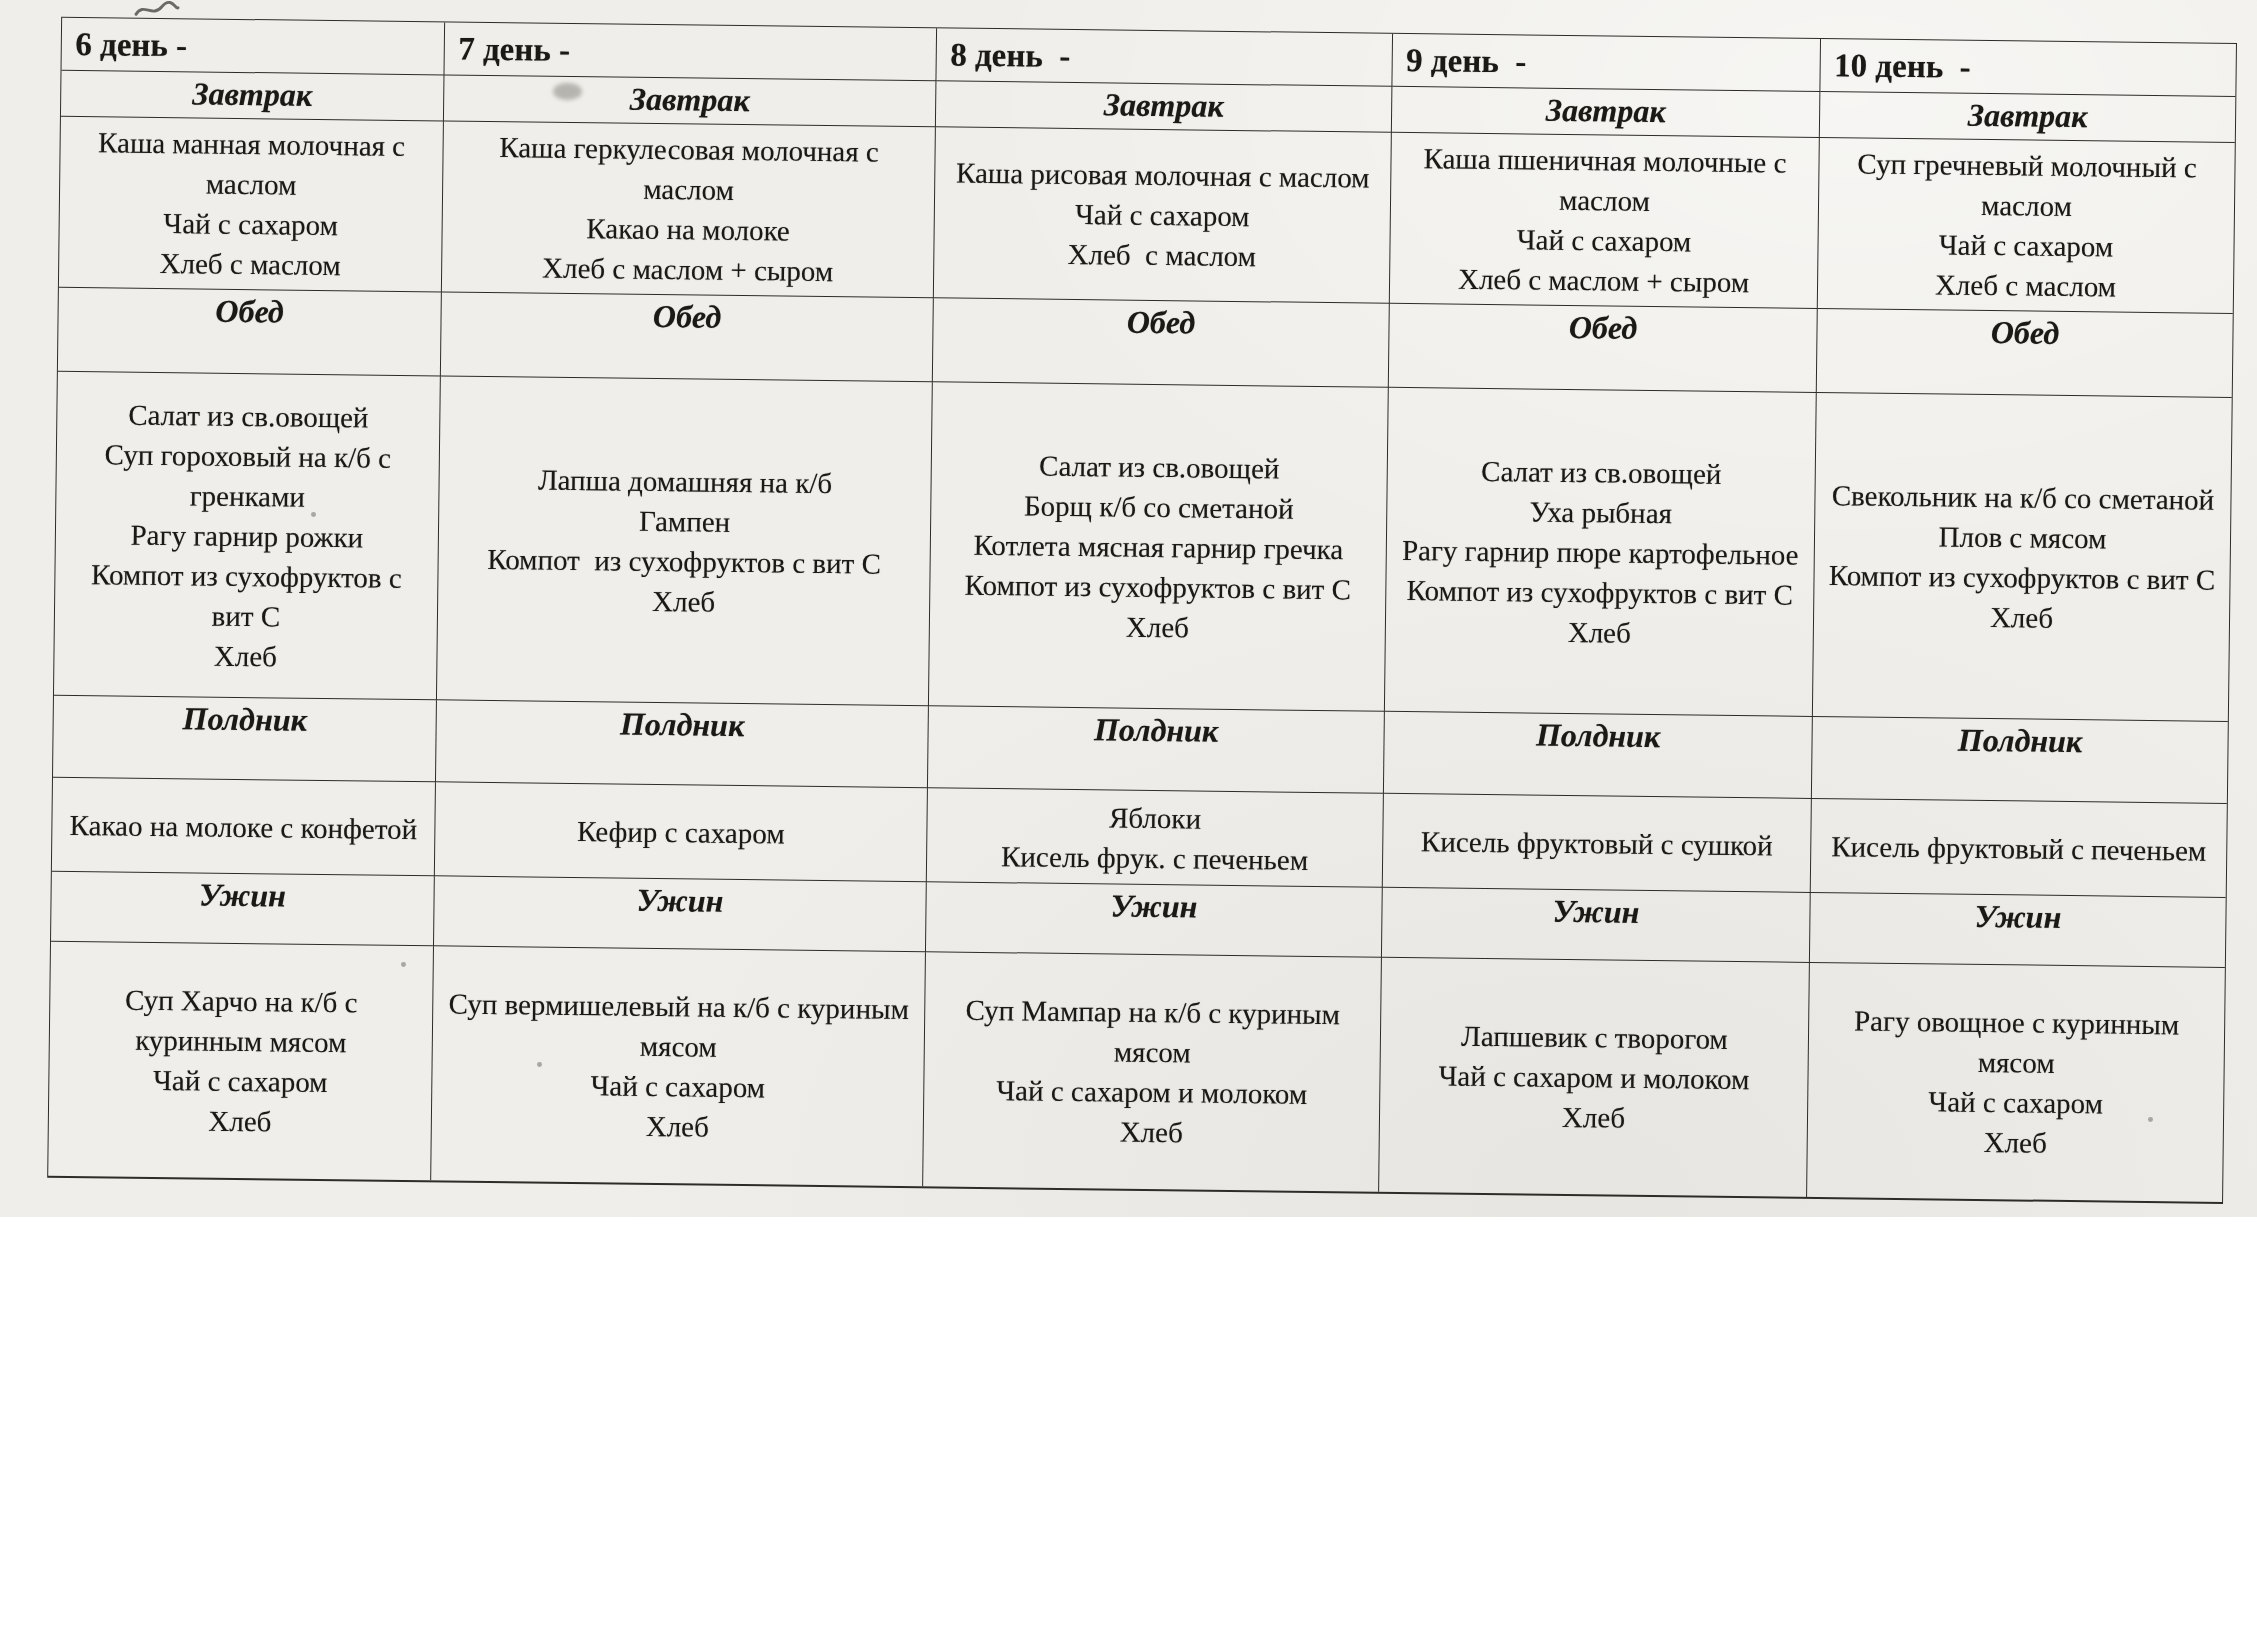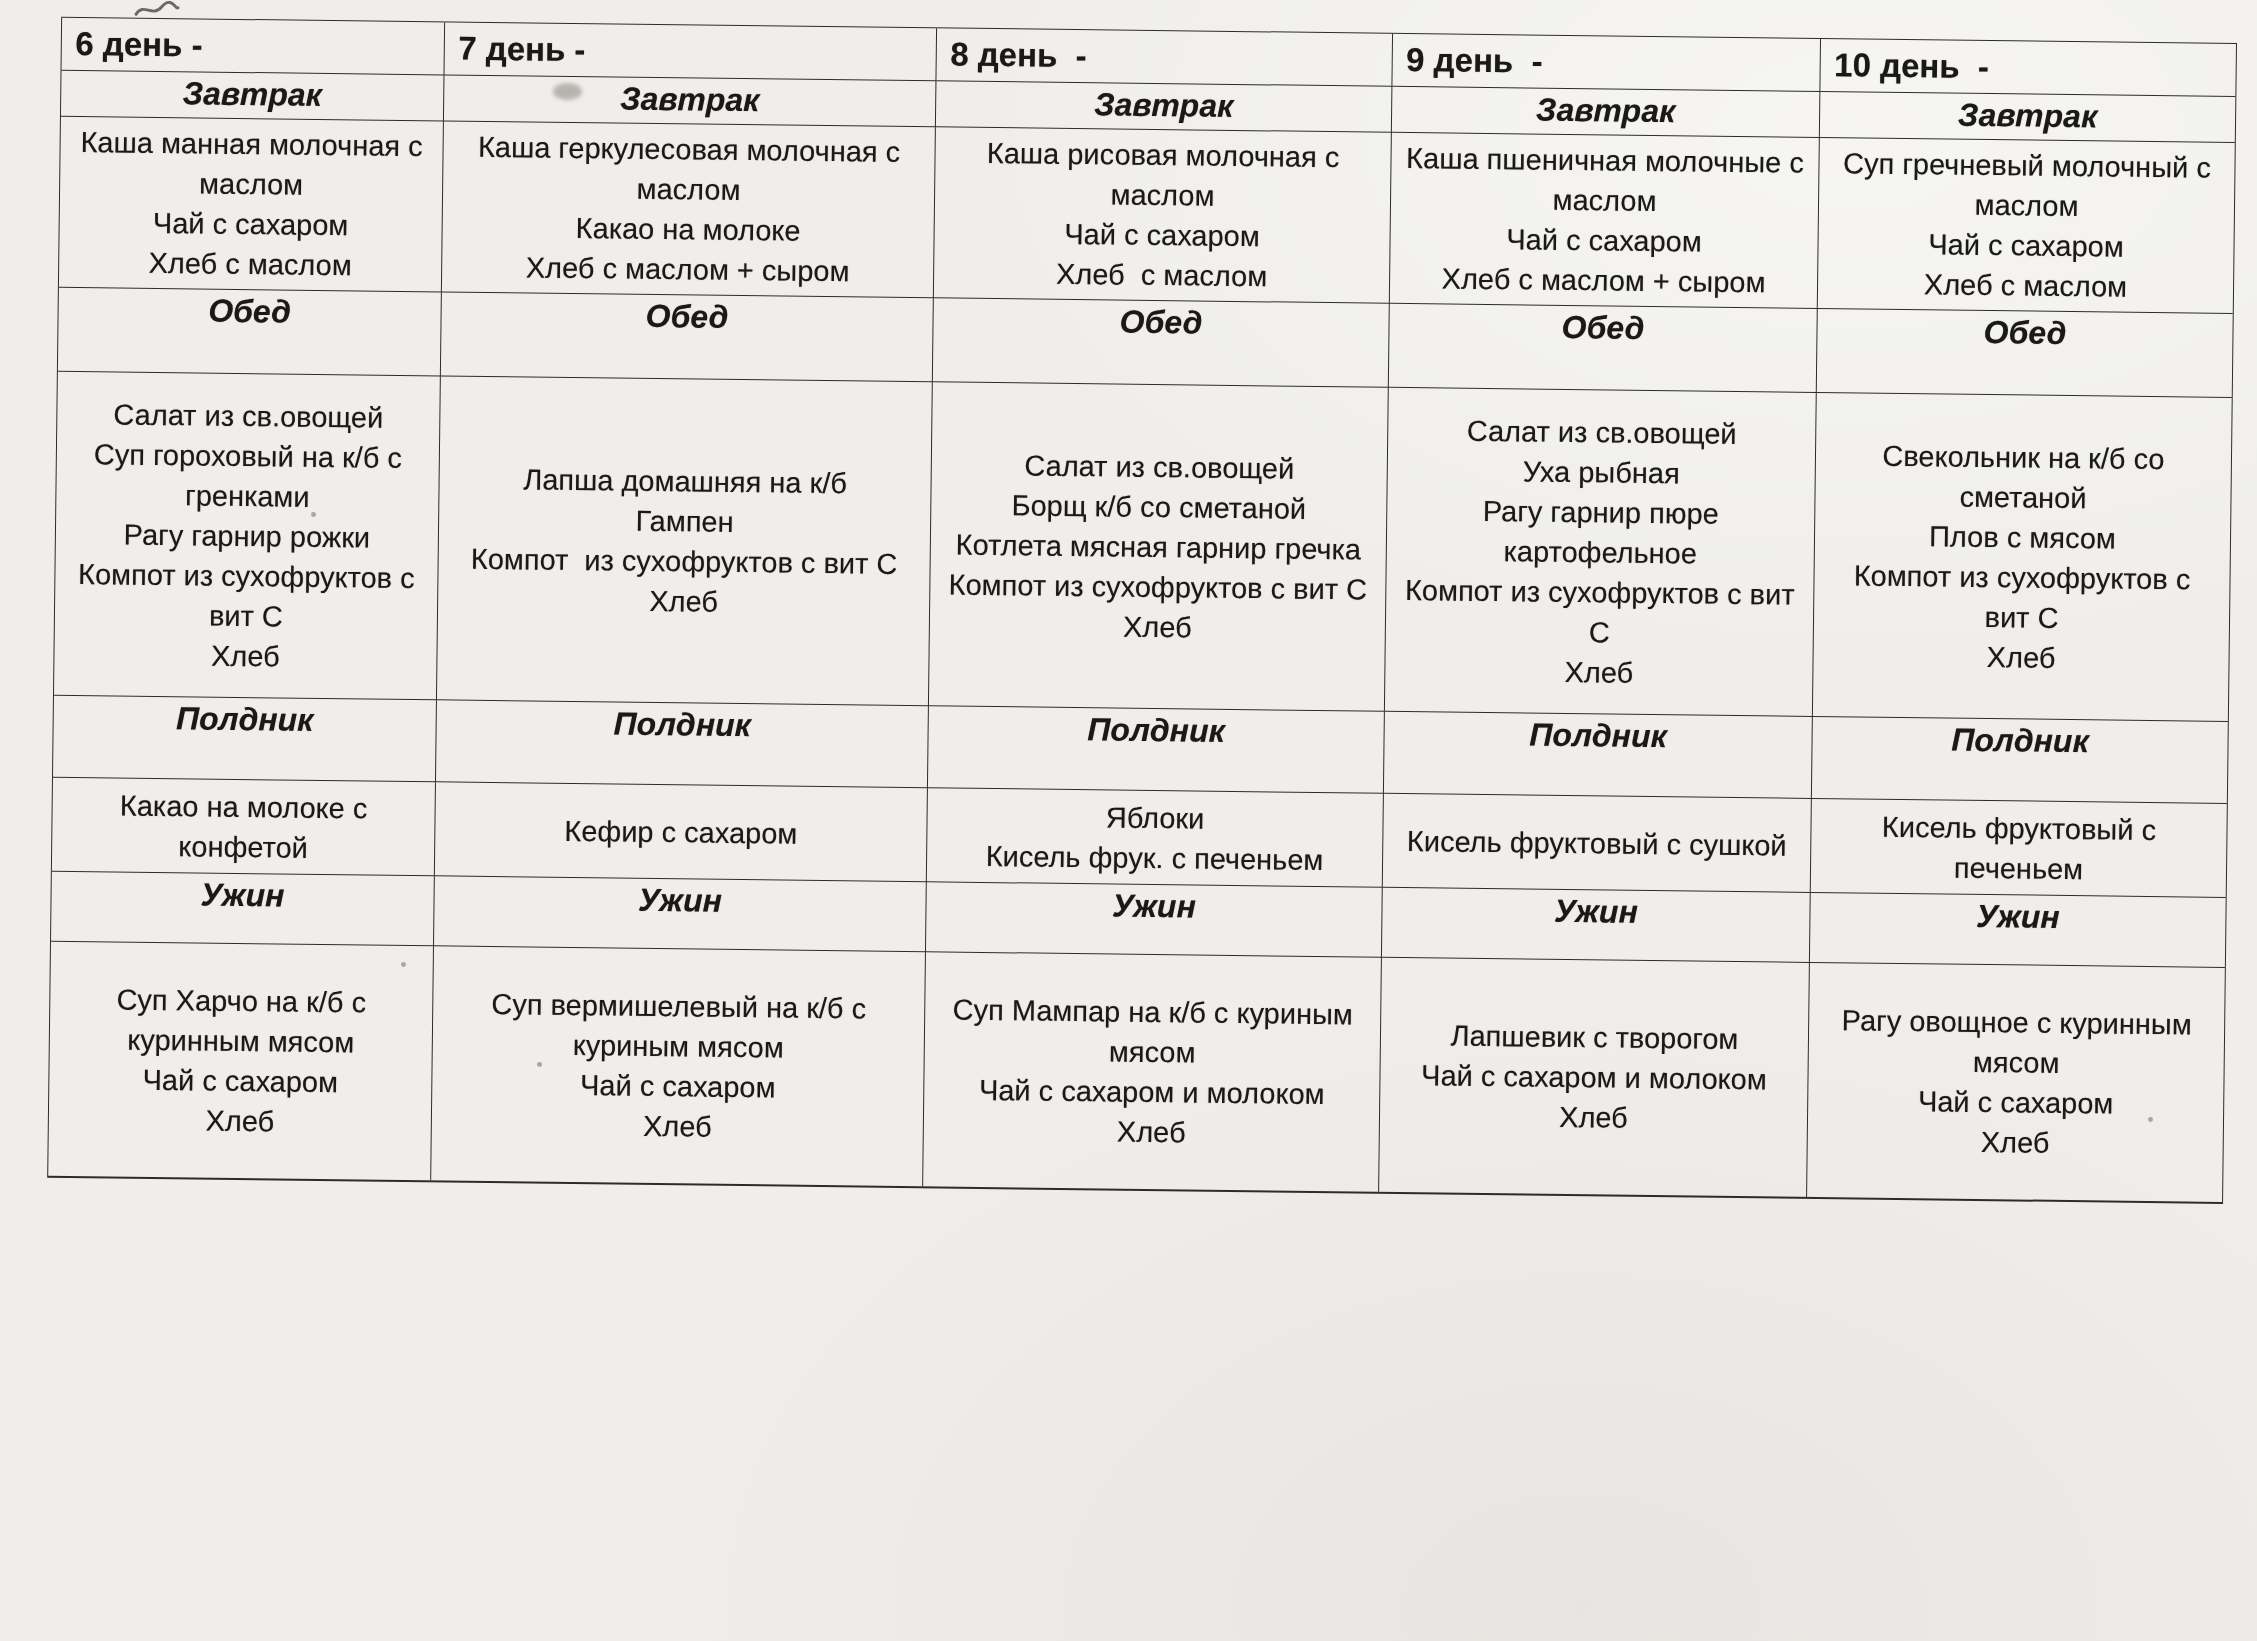--- a/index.html
+++ b/index.html
@@ -3,27 +3,27 @@
 <meta charset="utf-8">
 <style>
   :root{
     --paper:#efeeea;
     --ink:#1b1916;
     --line:#2e2c28;
   }
   html,body{margin:0;padding:0;}
   .page{
     position:relative;
-    width:2257px;height:1641px;
+    width:2257px;height:1217px;
     overflow:hidden;
     background:
       radial-gradient(1448px 869px at 82% 8%, rgba(255,255,255,.45), rgba(255,255,255,0) 62%),
       radial-gradient(1641px 1062px at 70% 98%, rgba(118,114,104,.07), rgba(118,114,104,0) 60%),
       var(--paper);
-    font-family:Liberation Sans, sans-serif;
+    font-family:Liberation Serif, serif;
     color:var(--ink);
   }
   .menu-table{
     position:absolute;left:61px;top:43px;width:2174px;
     display:grid;
     grid-template-columns:383px 492px 456px 428px 415px;
     grid-template-rows:53px 46px 171px 84px 324px 82px 94px 70px 234px;
     transform:rotate(0.69deg);
     transform-origin:top right;
     border:1.9px solid var(--line);

